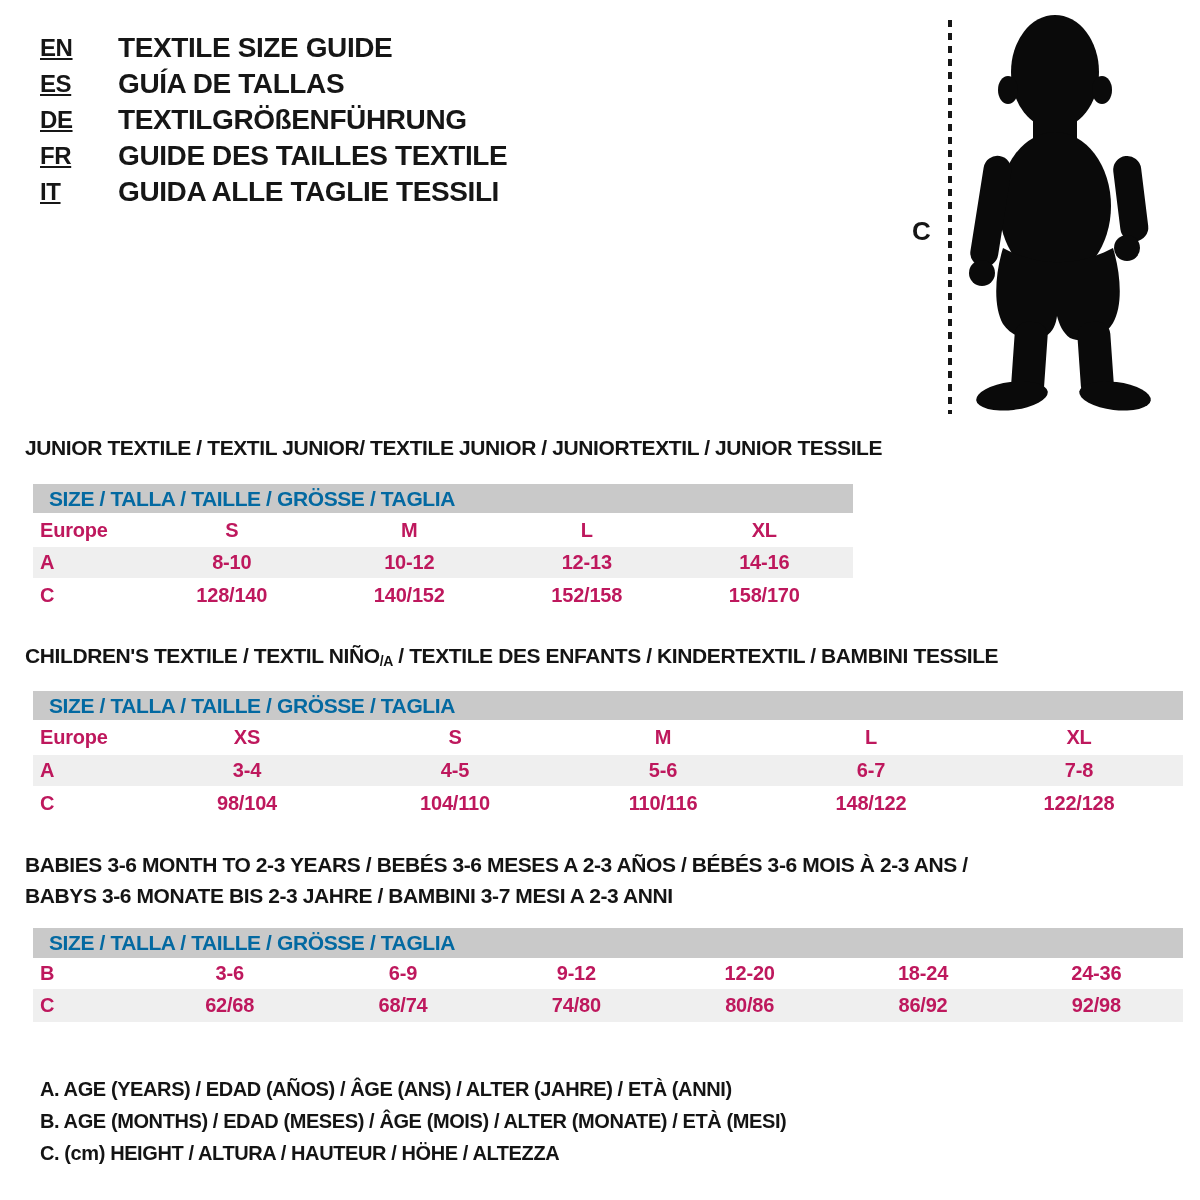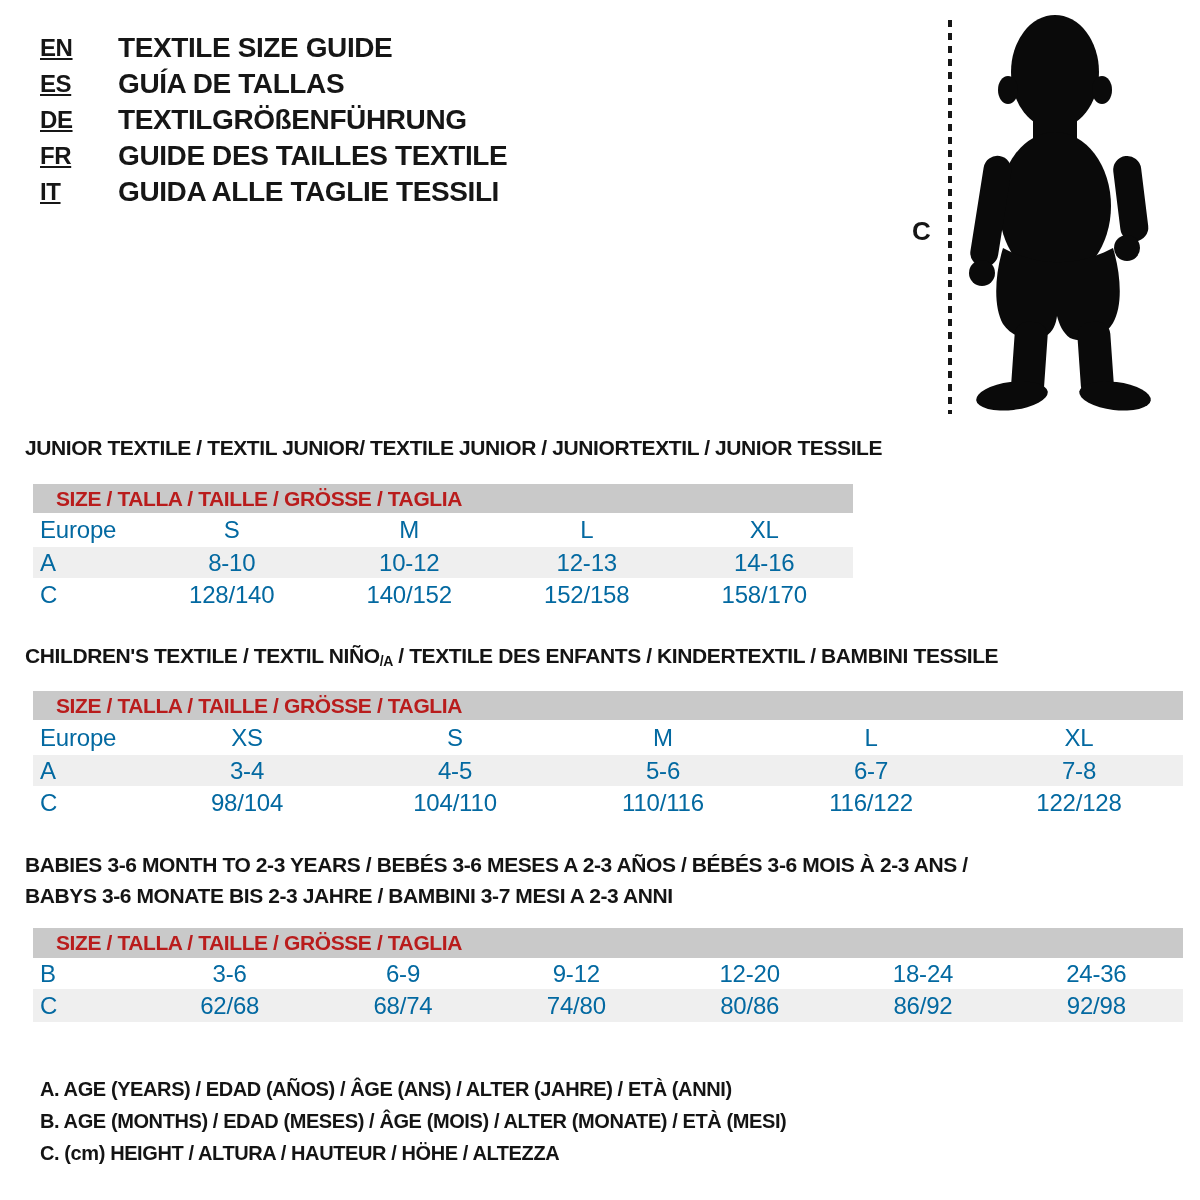--- a/index.html
+++ b/index.html
@@ -24,25 +24,25 @@
   
   .sec-title{
     position:absolute;left:25px;font-size:21px;font-weight:700;letter-spacing:-0.4px;
     color:#141414;white-space:nowrap;
   }
   .title-sub{font-size:14px;vertical-align:-3px;font-weight:700;}
 
   
   .size-bar{
     position:absolute;left:33px;background:#c9c9c9;
-    font-size:21px;font-weight:700;letter-spacing:-0.4px;color:#b91c1c;
-    padding-left:23px;box-sizing:border-box;white-space:nowrap;
+    font-size:21px;font-weight:700;letter-spacing:-0.4px;color:#0369a1;
+    padding-left:16px;box-sizing:border-box;white-space:nowrap;
   }
   .tbl{position:absolute;left:33px;}
-  .row{display:grid;align-items:center;font-size:24px;font-weight:400;letter-spacing:-0.2px;color:#0369a1;}
+  .row{display:grid;align-items:center;font-size:20px;font-weight:700;letter-spacing:-0.2px;color:#be185d;}
   .row > span{text-align:center;white-space:nowrap;}
   .row > span:first-child{text-align:left;padding-left:7px;}
   .cols-j{grid-template-columns:110px repeat(4,1fr);}
   .cols-c{grid-template-columns:110px repeat(5,1fr);}
   .cols-b{grid-template-columns:110px repeat(6,1fr);}
   .stripe{background:#efefef;}
 
   
   .legend-line{
     position:absolute;left:40px;font-size:20px;font-weight:700;letter-spacing:-0.4px;
@@ -143,21 +143,21 @@
       <span>4-5</span>
       <span>5-6</span>
       <span>6-7</span>
       <span>7-8</span>
     </div>
     <div class="row cols-c" style="height:34px;">
       <span>C</span>
       <span>98/104</span>
       <span>104/110</span>
       <span>110/116</span>
-      <span>116/122</span>
+      <span>148/122</span>
       <span>122/128</span>
     </div>
   </div>
 
   <div class="sec-title" style="top:853px;">BABIES 3-6 MONTH TO 2-3 YEARS / BEBÉS 3-6 MESES A 2-3 AÑOS / BÉBÉS 3-6 MOIS À 2-3 ANS /</div>
   <div class="sec-title" style="top:884px;">BABYS 3-6 MONATE BIS 2-3 JAHRE / BAMBINI 3-7 MESI A 2-3 ANNI</div>
   <div class="size-bar" style="top:928px;width:1150px;height:30px;line-height:30px;">SIZE / TALLA / TAILLE / GRÖSSE / TAGLIA</div>
   <div class="tbl" style="top:958px;width:1150px;">
     <div class="row cols-b" style="height:31px;">
       <span>B</span>

